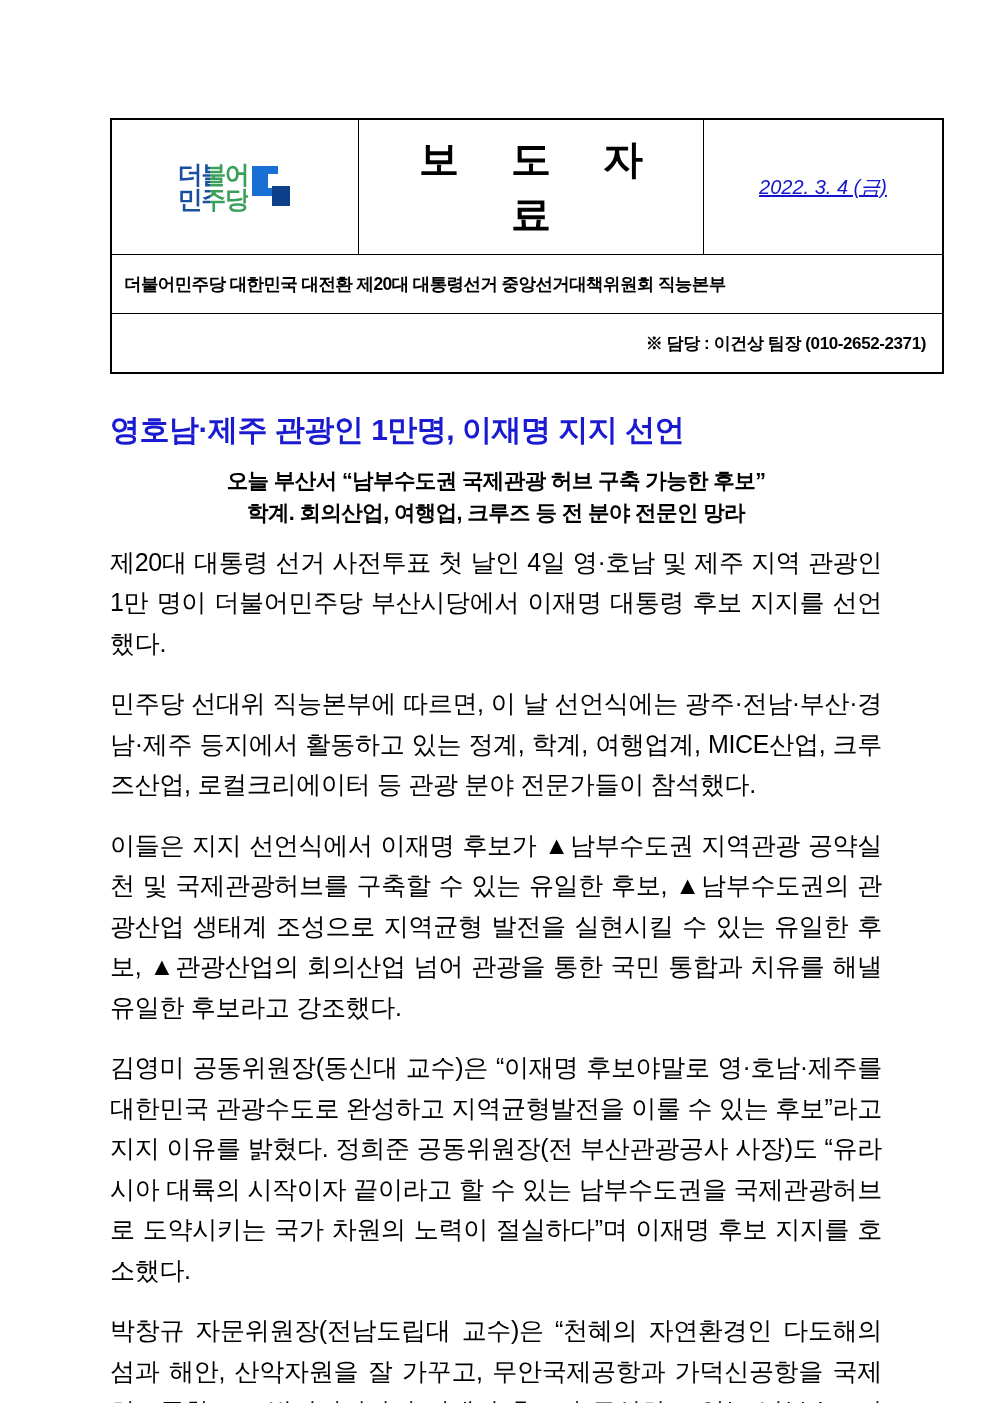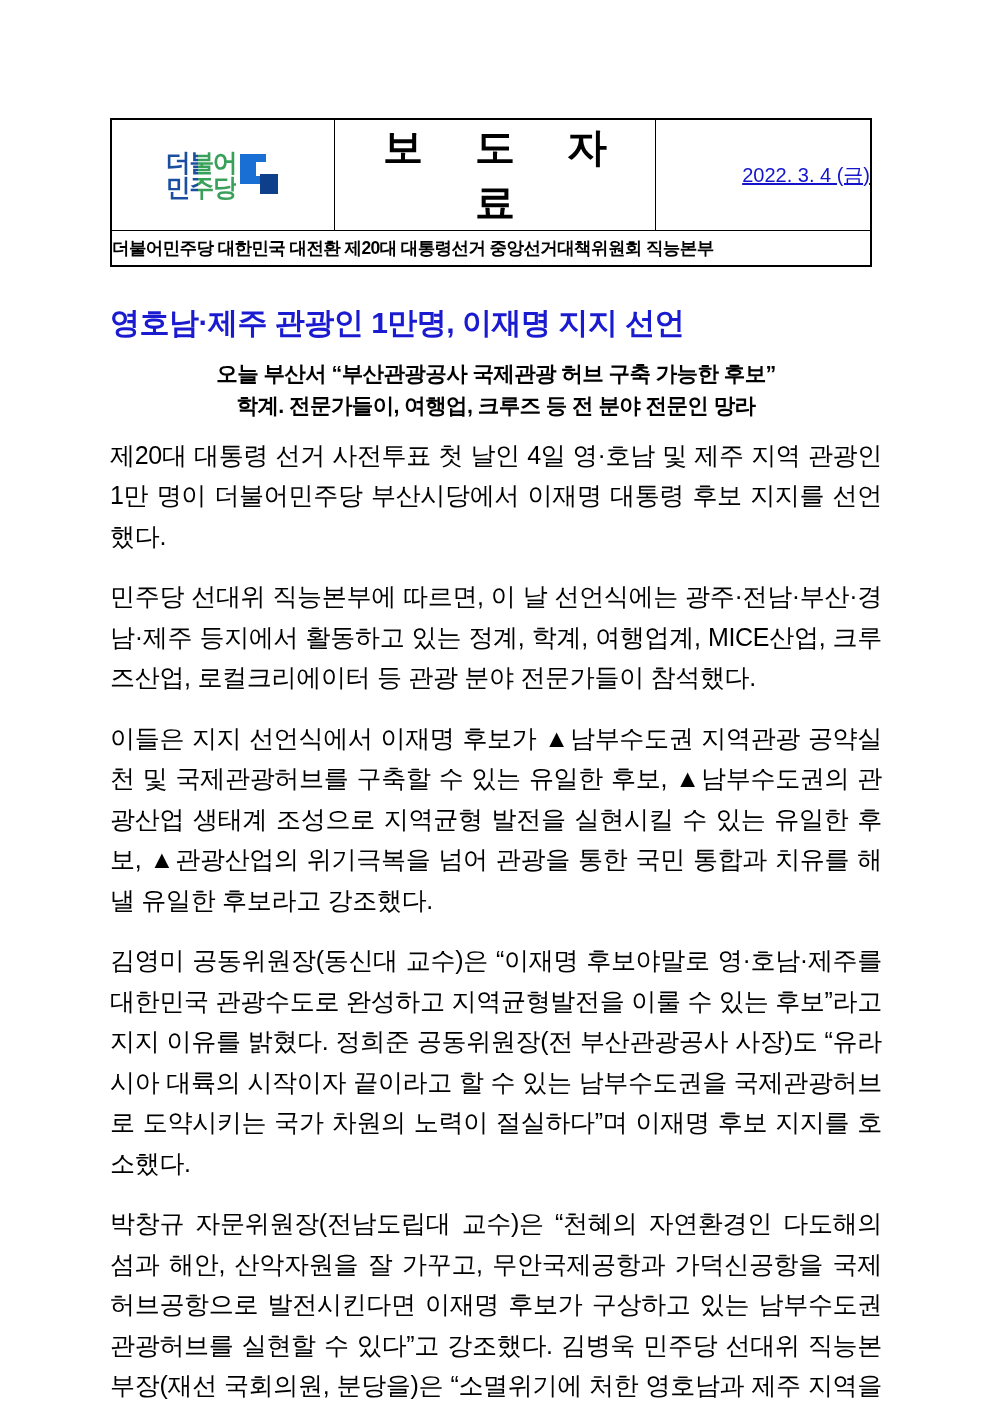--- a/index.html
+++ b/index.html
@@ -25,35 +25,36 @@
   
   .header-table {
     margin-top: 118px;
     width: 760px;
     border: 2px solid #000;
     border-collapse: collapse;
     table-layout: fixed;
   }
   .header-table td {
     border: 1.5px solid #000;
-    padding: 0;
+    padding: 12px;
     vertical-align: middle;
   }
   .cell-logo {
     width: 222px;
     height: 86px;
     text-align: center;
   }
   .cell-title {
     width: 320px;
     text-align: center;
   }
   .cell-date {
     width: 214px;
-    text-align: right;
+    text-align: center;
+    font-style: italic;
   }
 
   .logo-wrap {
     display: flex;
     align-items: center;
     justify-content: center;
     gap: 4px;
     height: 86px;
   }
   .logo-text {
@@ -179,31 +180,34 @@
       <td class="cell-title">
         <div class="doc-title">보 도 자 료</div>
       </td>
       <td class="cell-date">
         <div class="doc-date">2022. 3. 4 (금)</div>
       </td>
     </tr>
     <tr>
       <td class="cell-org" colspan="3">더불어민주당 대한민국 대전환 제20대 대통령선거 중앙선거대책위원회 직능본부</td>
     </tr>
+    <tr>
+      <td class="cell-contact" colspan="3">※ 담당 : 이건상 팀장 (010-2652-2371)</td>
+    </tr>
   </tbody>
     </table>
 
   <div class="headline">영호남·제주 관광인 1만명, 이재명 지지 선언</div>
 
   <div class="subhead">
-    <div>오늘 부산서 “부산관광공사 국제관광 허브 구축 가능한 후보”</div>
-    <div>학계. 전문가들이, 여행업, 크루즈 등 전 분야 전문인 망라</div>
+    <div>오늘 부산서 “남부수도권 국제관광 허브 구축 가능한 후보”</div>
+    <div>학계. 회의산업, 여행업, 크루즈 등 전 분야 전문인 망라</div>
   </div>
 
   <div class="body-text">
     <p>제20대 대통령 선거 사전투표 첫 날인 4일 영·호남 및 제주 지역 관광인 1만 명이 더불어민주당 부산시당에서 이재명 대통령 후보 지지를 선언했다.</p>
     <p>민주당 선대위 직능본부에 따르면, 이 날 선언식에는 광주·전남·부산·경남·제주 등지에서 활동하고 있는 정계, 학계, 여행업계, MICE산업, 크루즈산업, 로컬크리에이터 등 관광 분야 전문가들이 참석했다.</p>
-    <p>이들은 지지 선언식에서 이재명 후보가 ▲남부수도권 지역관광 공약실천 및 국제관광허브를 구축할 수 있는 유일한 후보, ▲남부수도권의 관광산업 생태계 조성으로 지역균형 발전을 실현시킬 수 있는 유일한 후보, ▲관광산업의 위기극복을 넘어 관광을 통한 국민 통합과 치유를 해낼 유일한 후보라고 강조했다.</p>
+    <p>이들은 지지 선언식에서 이재명 후보가 ▲남부수도권 지역관광 공약실천 및 국제관광허브를 구축할 수 있는 유일한 후보, ▲남부수도권의 관광산업 생태계 조성으로 지역균형 발전을 실현시킬 수 있는 유일한 후보, ▲관광산업의 회의산업 넘어 관광을 통한 국민 통합과 치유를 해낼 유일한 후보라고 강조했다.</p>
     <p>김영미 공동위원장(동신대 교수)은 “이재명 후보야말로 영·호남·제주를 대한민국 관광수도로 완성하고 지역균형발전을 이룰 수 있는 후보”라고 지지 이유를 밝혔다. 정희준 공동위원장(전 부산관광공사 사장)도 “유라시아 대륙의 시작이자 끝이라고 할 수 있는 남부수도권을 국제관광허브로 도약시키는 국가 차원의 노력이 절실하다”며 이재명 후보 지지를 호소했다.</p>
     <p>박창규 자문위원장(전남도립대 교수)은 “천혜의 자연환경인 다도해의 섬과 해안, 산악자원을 잘 가꾸고, 무안국제공항과 가덕신공항을 국제허브공항으로 발전시킨다면 이재명 후보가 구상하고 있는 남부수도권 관광허브를 실현할 수 있다”고 강조했다. 김병욱 민주당 선대위 직능본부장(재선 국회의원, 분당을)은 “소멸위기에 처한 영호남과 제주 지역을 돈과 사람이 몰려들고 기회의 땅으로 만들 수 있는 선두주자가 바로 관광”이라면서 “9일 대선 승리를 성취해 남부수도권을 국제적 관광허브로 도약시키자”고 당부했다. (끝)</p>
   </div>
 
 </div>
 
 </body></html>

